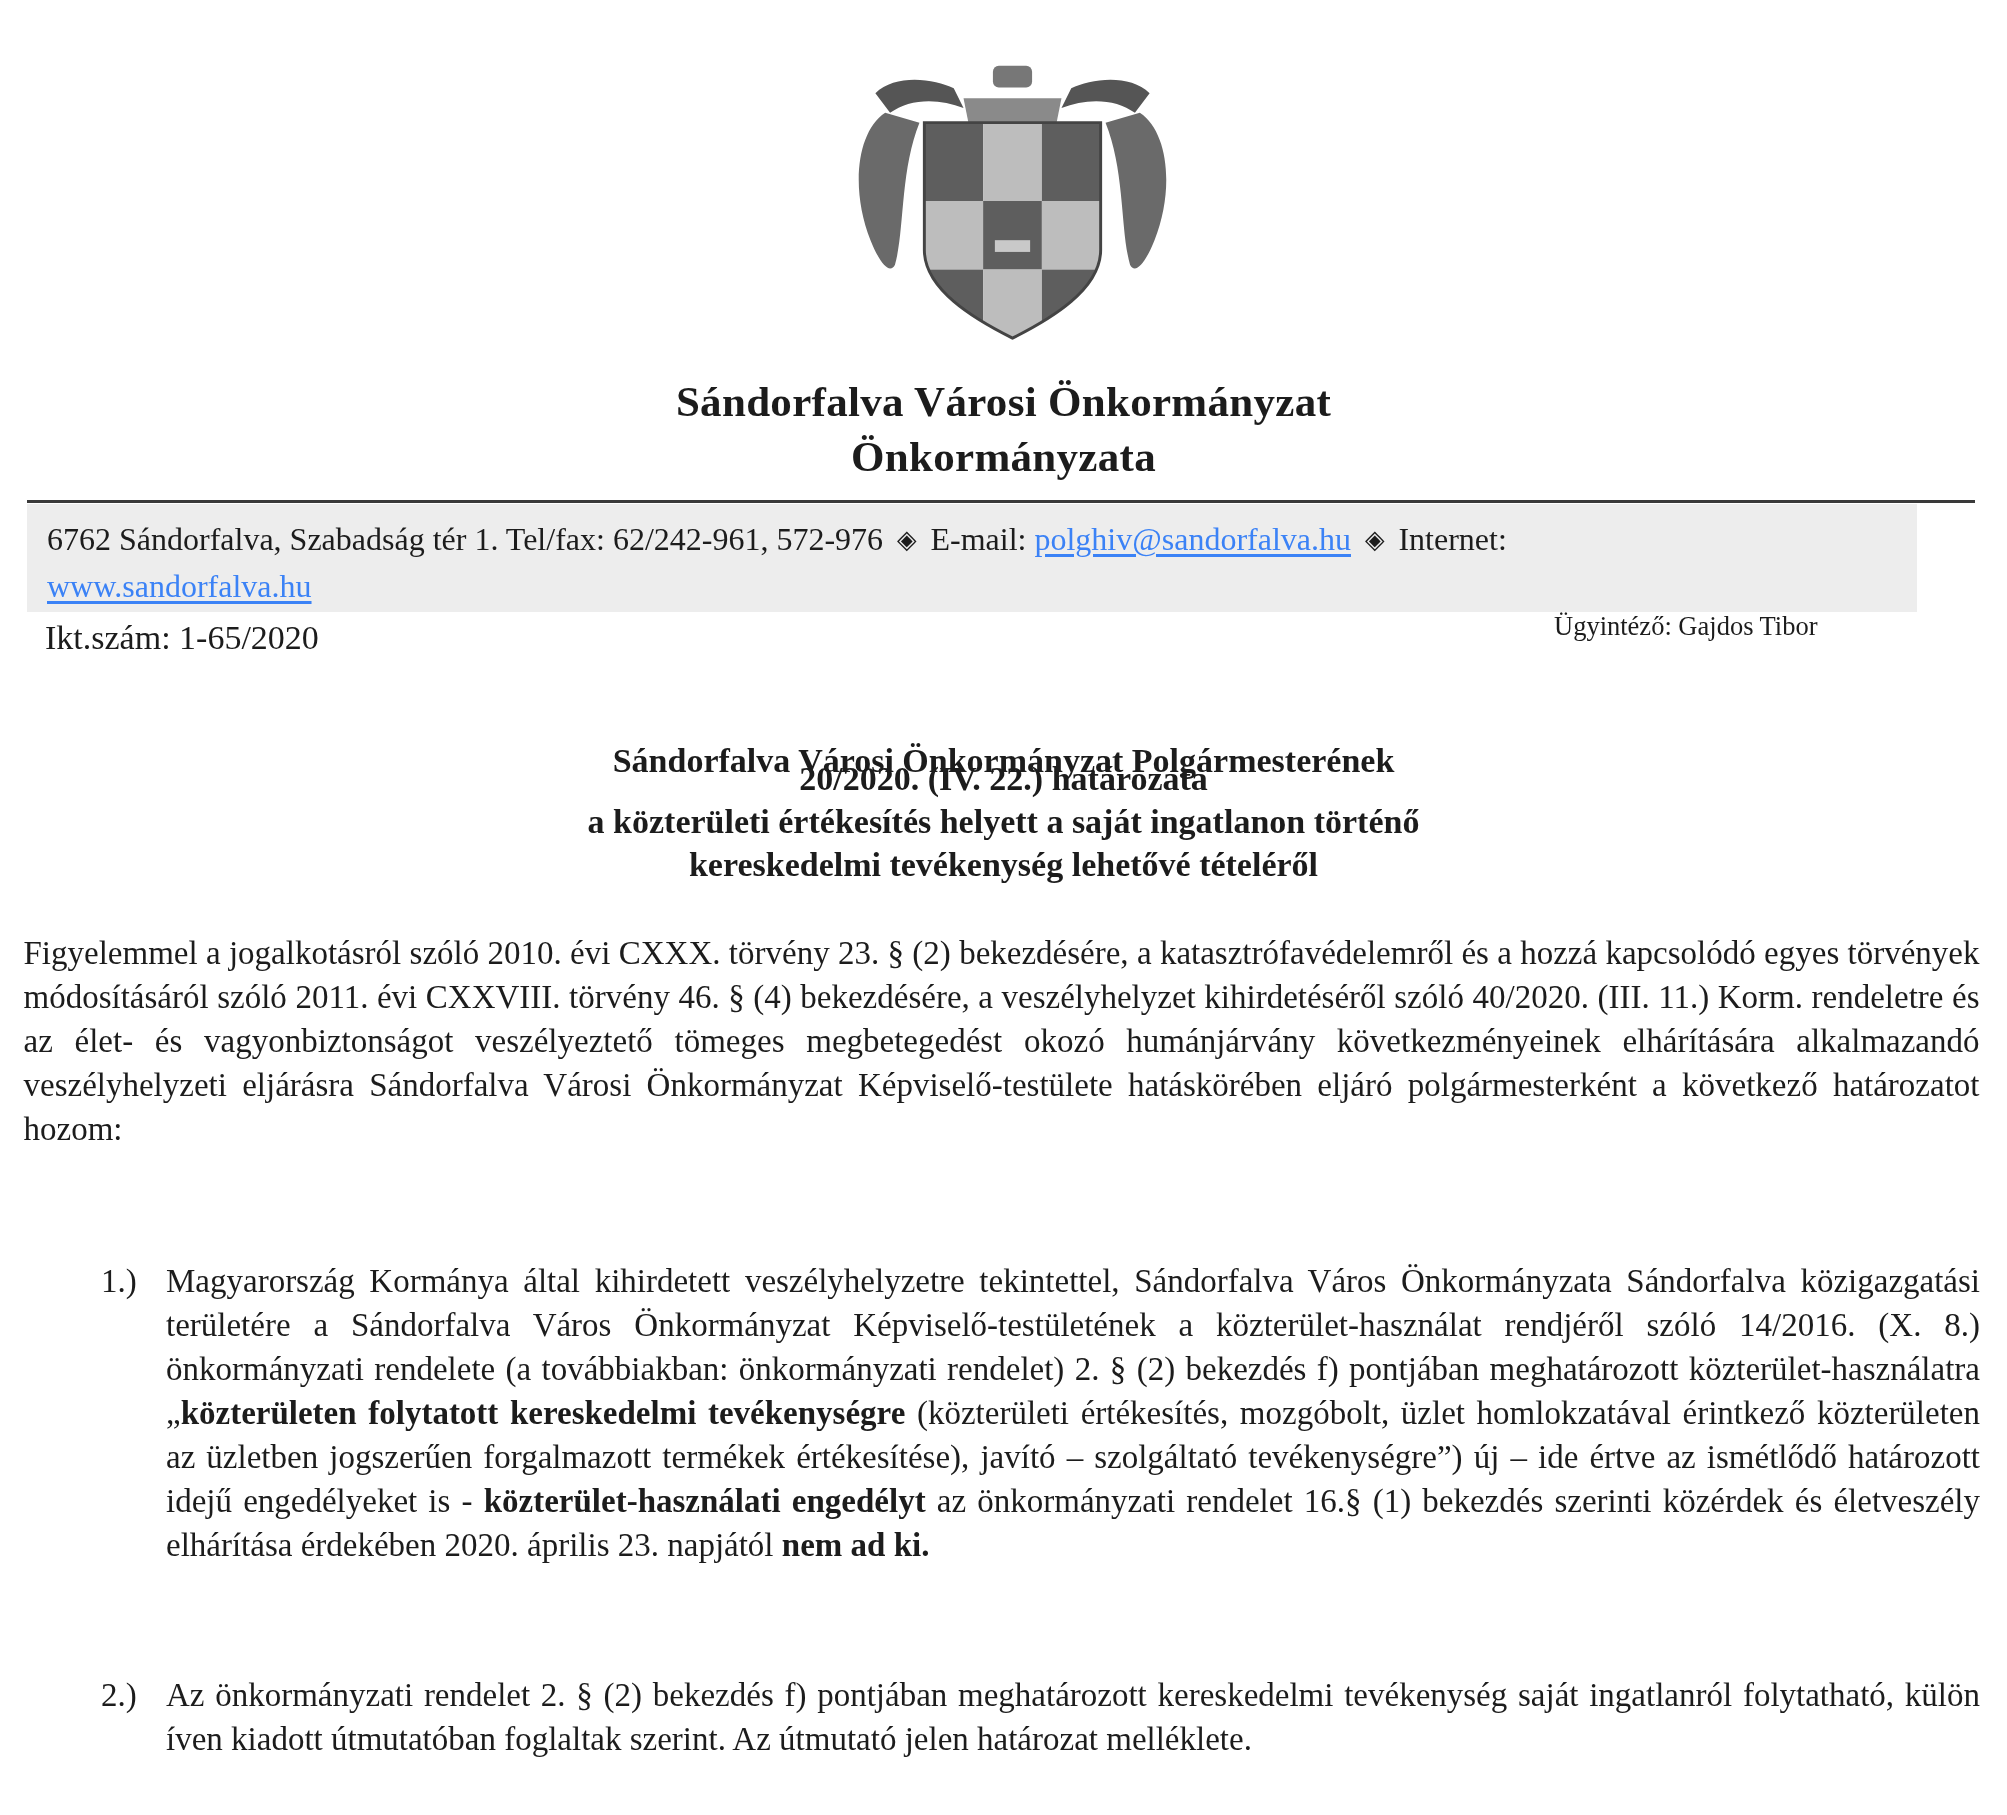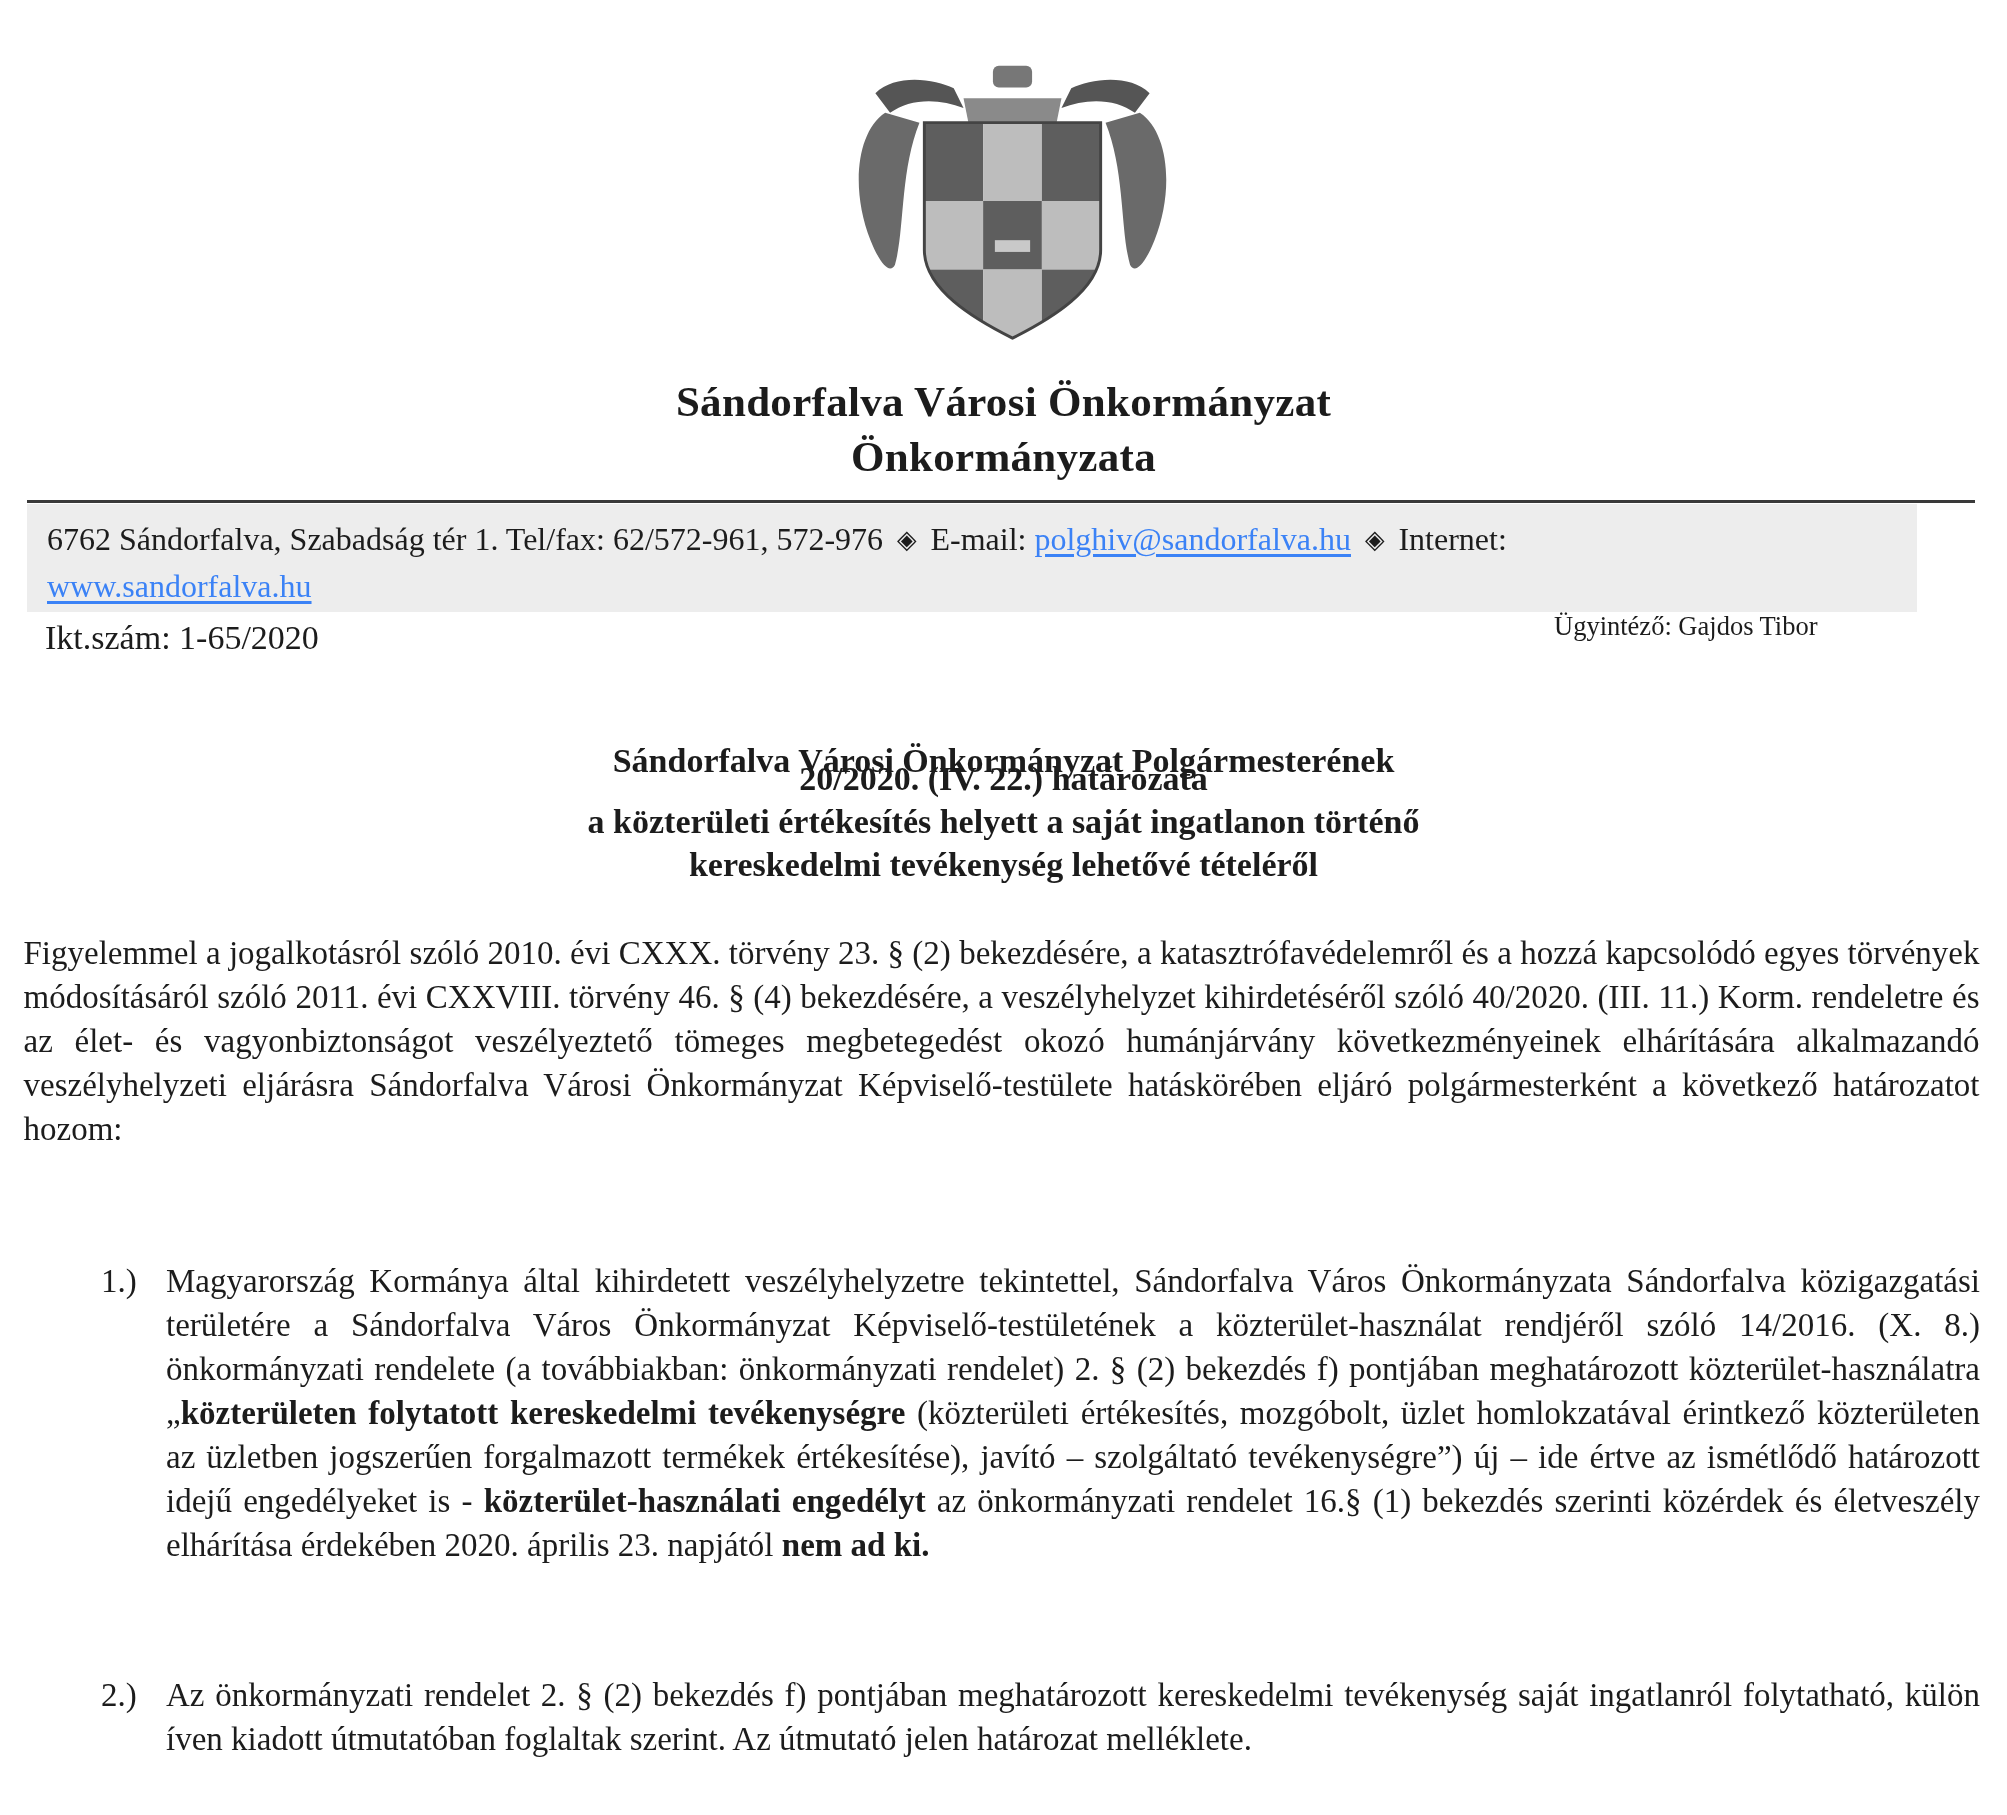--- a/index.html
+++ b/index.html
@@ -75,21 +75,21 @@
   </g>
   <path d="M80 70 L260 70 L260 200 C260 240 210 270 170 290 C130 270 80 240 80 200 Z" fill="none" stroke="#444" stroke-width="3"></path>
 </svg>
 
 <div class="org-title l1">Sándorfalva Városi Önkormányzat</div>
 <div class="org-title l2">Önkormányzata</div>
 
 <div class="rule"></div>
 <div class="contact-band"></div>
 <div class="contact-text">
-  <span>6762 Sándorfalva, Szabadság tér 1. Tel/fax: 62/572-961, 572-976</span>
+  <span>6762 Sándorfalva, Szabadság tér 1. Tel/fax: 62/242-961, 572-976</span>
   <span class="diamond">◈</span>
   <span>E-mail:</span>
   <a class="link">polghiv@sandorfalva.hu</a>
   <span class="diamond">◈</span>
   <span>Internet:</span><br>
   <a class="link">www.sandorfalva.hu</a>
 </div>
 
 <div class="ikt">Ikt.szám: 1-65/2020</div>
 <div class="ugy">Ügyintéző: Gajdos Tibor</div>

